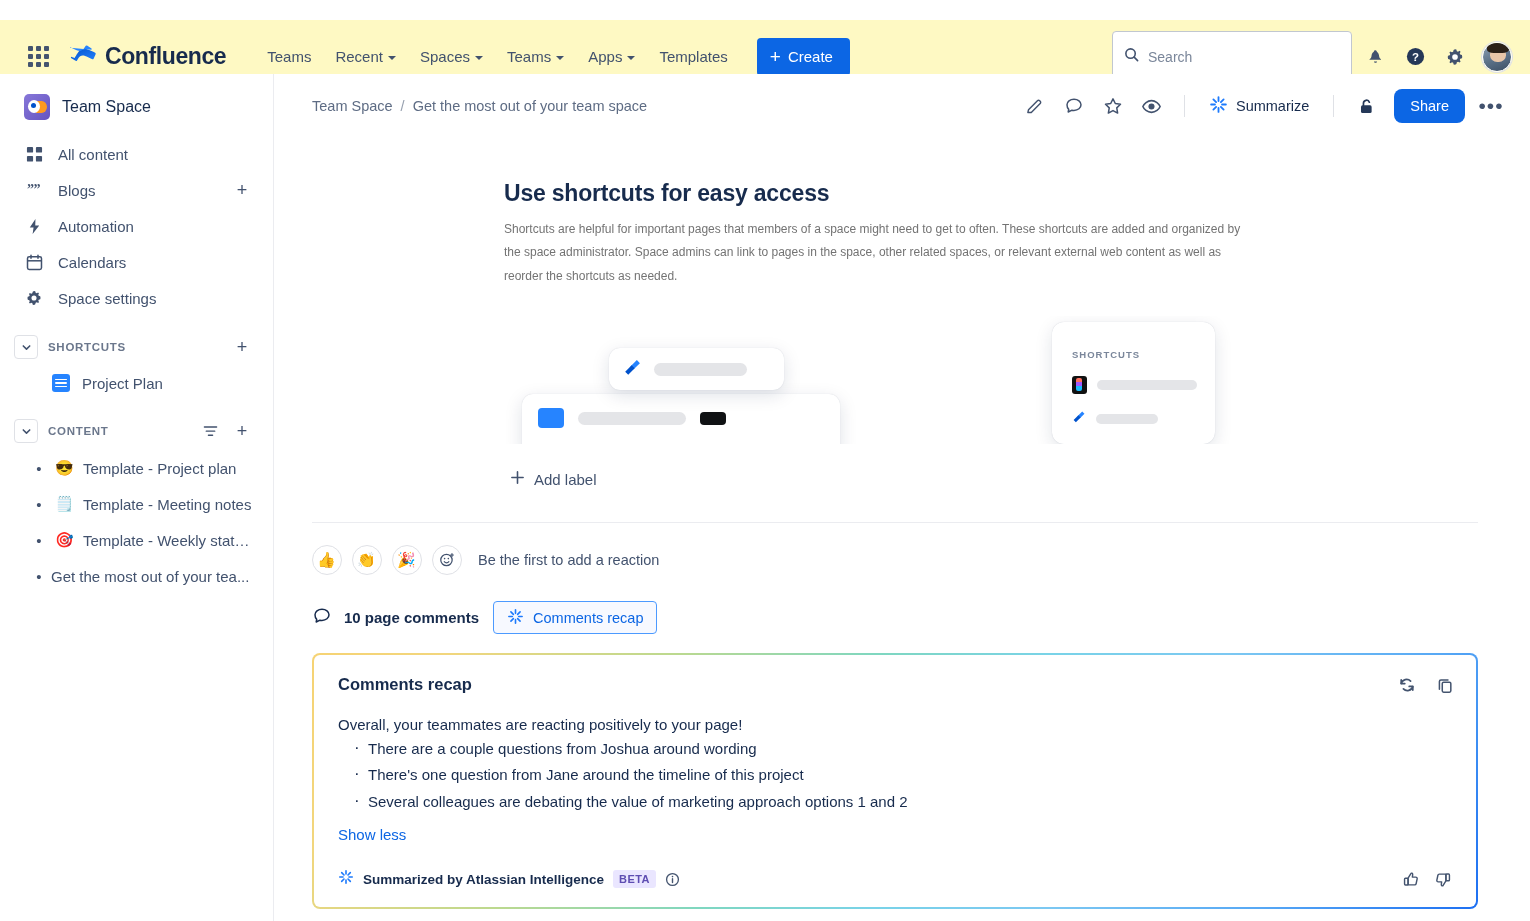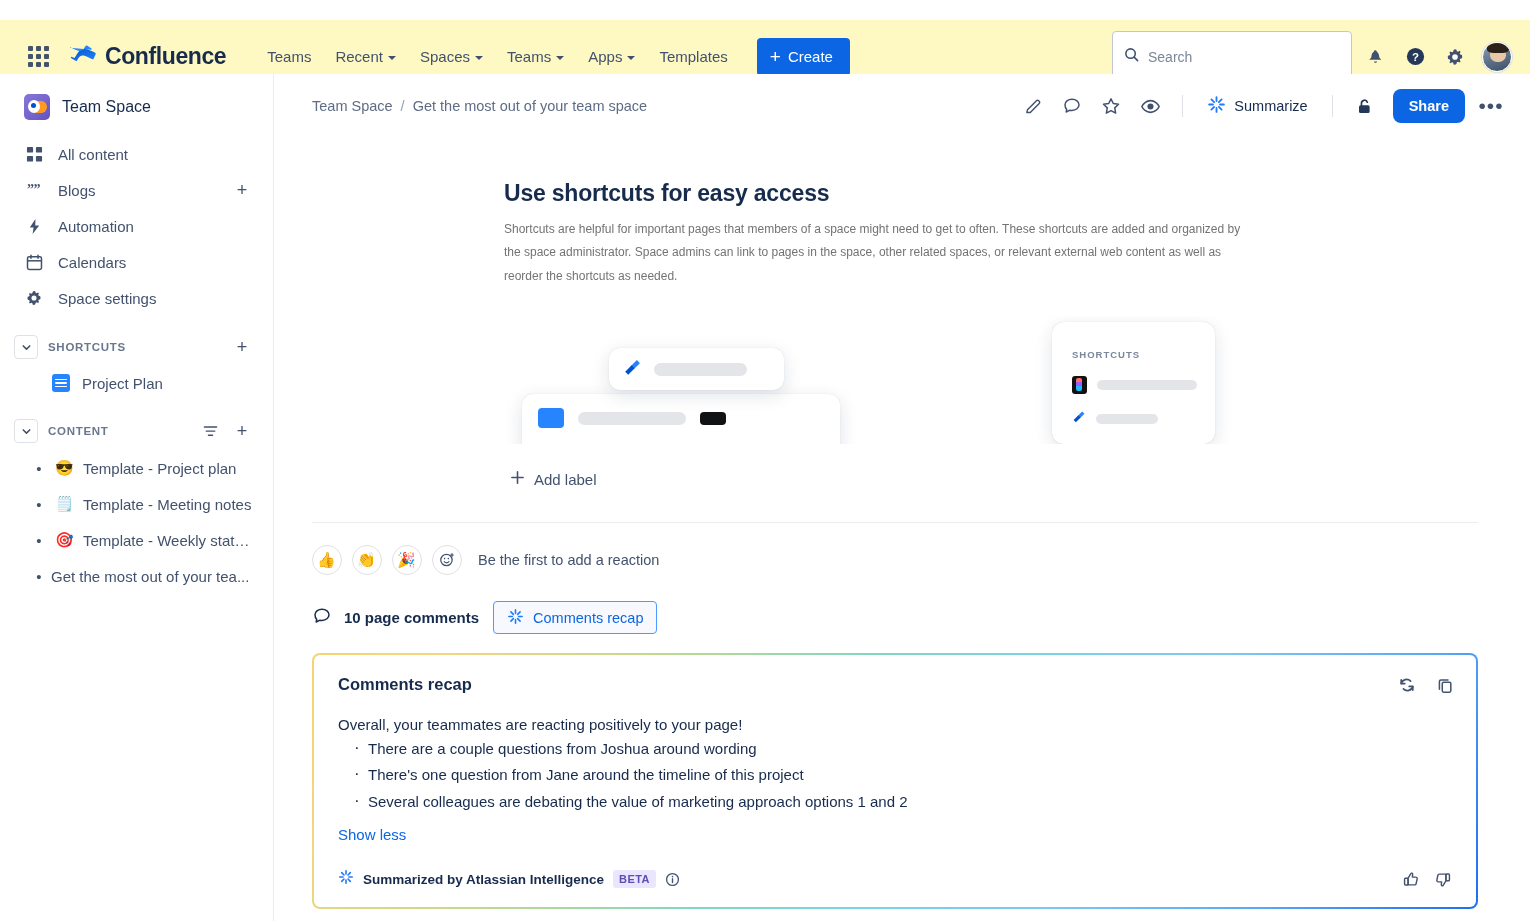--- a/index.html
+++ b/index.html
@@ -167,21 +167,21 @@
     display:flex;align-items:center;justify-content:center; cursor:pointer;
   }
   .vdiv { width:1px; height:22px; background:#dfe1e6; margin: 0 10px; }
   .summarize-btn {
     display: flex; align-items: center; gap: 8px;
     height: 34px; padding: 0 9px; border-radius: 4px; cursor: pointer;
     font-size: 14.5px; color: #172b4d;
   }
   .share-btn {
     background: #0c66e4; color: #fff; border: none; border-radius: 8px;
-    height: 34px; padding: 0 16px; font-size: 14.5px; font-weight: 700;
+    height: 34px; padding: 0 16px; font-size: 14.5px; font-weight: 400;
     cursor: pointer; margin-left: 6px;
     font-family: "Liberation Sans", sans-serif;
   }
   .more-btn {
     width: 34px; height: 34px; border-radius: 4px; margin-left: 4px;
     display:flex;align-items:center;justify-content:center;cursor:pointer;
     color:#42526e; font-size: 21px; letter-spacing: 1px; line-height: 0.4;
   }
 
   

